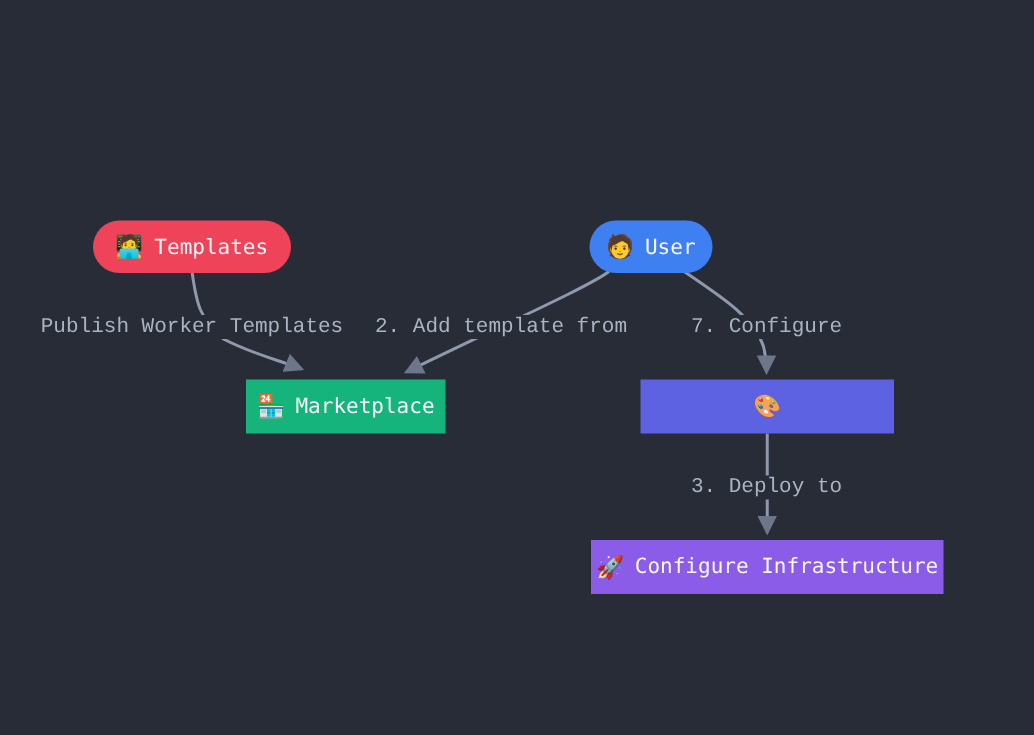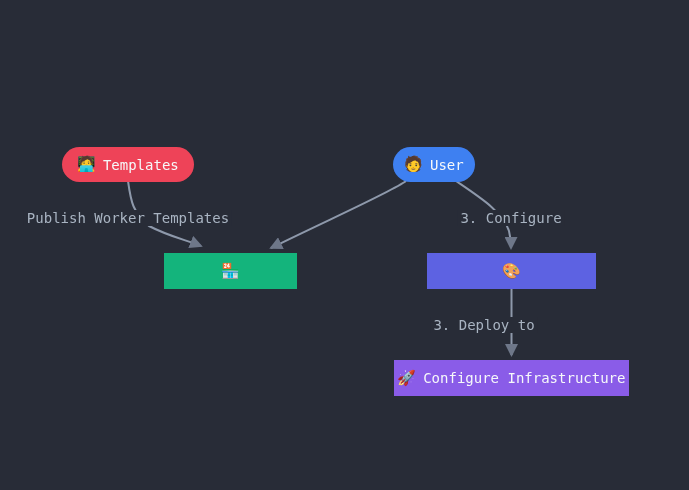--- a/index.html
+++ b/index.html
@@ -22,26 +22,26 @@
     font-family:"DejaVu Sans","Liberation Sans",sans-serif;}
   .stadium{border-radius:17.5px;}
   #node-developers{left:62px;top:147px;width:132px;height:35px;}
   #node-user{left:393px;top:147px;width:82px;height:35px;}
   #node-marketplace{left:164px;top:253px;width:133px;height:36px;}
   #node-studio{left:427px;top:253px;width:169px;height:36px;}
   #node-infrastructure{left:394px;top:360px;width:235px;height:36px;}
   .edge-label{
     position:absolute;transform:translate(-50%,-50%);
     font-size:14px;color:#a9b4c2;background:#282c37;
-    padding:0 3px;white-space:nowrap;
+    padding:0 3px;white-space:nowrap;font-family:Liberation Mono, monospace;
   }
   #label-publish{left:128px;top:218px;}
   #label-add{left:334px;top:218px;}
   #label-configure{left:511px;top:218px;}
-  #label-deploy{left:484px;top:325px;}
+  #label-deploy{left:511px;top:325px;}
 </style>
 </head>
 <body>
 
 <div class="canvas">
 
   <svg class="edges" viewBox="0 0 689 490" xmlns="http://www.w3.org/2000/svg">
     <defs>
       <marker id="arrow" viewBox="0 0 10 10" refX="8.5" refY="5" markerWidth="6.5" markerHeight="6.5" orient="auto">
         <path d="M0,0 L10,5 L0,10 z" fill="#6e7789"></path>
@@ -58,28 +58,30 @@
     <span>Templates</span>
   </div>
 
   <div class="node stadium" id="node-user" title="User" style="background-color: rgb(62, 128, 241);">
     <span class="emoji">🧑</span>
     <span>User</span>
   </div>
 
   <div class="node" id="node-marketplace" title="Marketplace" style="background-color: rgb(20, 180, 124);">
     <span class="emoji">🏪</span>
+    <span>Marketplace</span>
   </div>
 
   <div class="node" id="node-studio" title="Autoppia Studio" style="background-color: rgb(93, 98, 226);">
     <span class="emoji">🎨</span>
   </div>
 
   <div class="node" id="node-infrastructure" title="Autoppia Infrastructure" style="background-color: rgb(138, 92, 232);">
     <span class="emoji">🚀</span>
     <span>Configure Infrastructure</span>
   </div>
 
   <div class="edge-label" id="label-publish">Publish Worker Templates</div>
-  <div class="edge-label" id="label-configure">3. Configure</div>
+  <div class="edge-label" id="label-add">2. Add template from</div>
+  <div class="edge-label" id="label-configure">7. Configure</div>
   <div class="edge-label" id="label-deploy">3. Deploy to</div>
 
 </div>
 
 </body></html>

